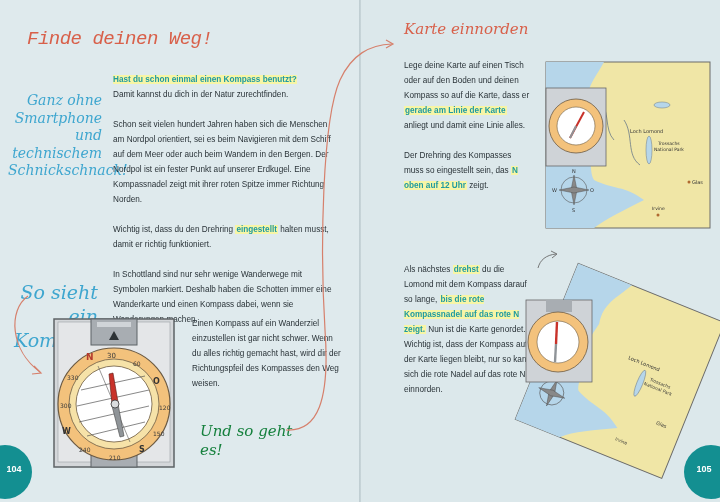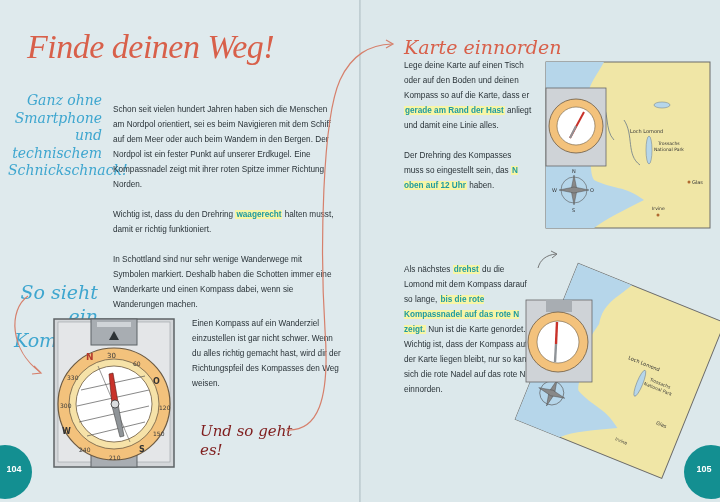--- a/index.html
+++ b/index.html
@@ -6,42 +6,42 @@
   html, body { width: 720px; height: 502px; overflow: hidden; background: #dde9ec; }
   body { position: relative; font-family: "Liberation Sans", sans-serif; color: #2a3338; }
 
   .page { position: absolute; top: 0; height: 502px; background: #dfeaed; }
   .page-left { left: 0; width: 360px; }
   .page-right { left: 360px; width: 360px; background: #dce8eb; }
   .gutter { position: absolute; left: 359px; top: 0; width: 2px; height: 502px; background: linear-gradient(to right, #c9d6da, #b8c7cc, #d4e0e3); }
 
   .title {
     position: absolute; left: 27px; top: 28px;
-    font-family: Liberation Serif, serif; font-style: italic;
-    font-size: 34px; color: #d8604a; letter-spacing: -0.5px;
+    font-family: Liberation Mono, monospace; font-style: italic;
+    font-size: 19px; color: #d8604a; letter-spacing: -0.5px;
   }
   .script {
     position: absolute; font-family: "DejaVu Serif", serif; font-style: italic;
     color: #3ea6cf; text-align: right; line-height: 1.25;
   }
   .side-note-1 { left: 8px; top: 92px; width: 94px; font-size: 14px; }
   .side-note-2 { left: 14px; top: 265px; width: 84px; font-size: 19px; margin-top: 16px; }
-  .side-note-3 { left: 200px; top: 422px; width: 110px; font-size: 15px; text-align: left; color: #7f1d1d; }
+  .side-note-3 { left: 200px; top: 422px; width: 110px; font-size: 15px; text-align: left; color: #15803d; }
 
   .body-text { position: absolute; font-size: 8.2px; line-height: 15px; color: #2a3338; }
   .body-text p { margin-bottom: 15px; }
   .hl { background: #f7f5a6; color: #1f9aa0; font-weight: bold; padding: 0 1px; }
   .hl-lead { background: #f7f5a6; color: #1f9aa0; font-weight: bold; }
 
   .t1 { left: 113px; top: 72px; width: 225px; }
   .t2 { left: 192px; top: 316px; width: 150px; }
 
   .sub-title {
-    position: absolute; left: 404px; top: 36px;
-    font-family: "DejaVu Serif", serif; font-style: italic; font-size: 19px; color: #d8604a;
+    position: absolute; left: 404px; top: 20px;
+    font-family: "DejaVu Serif", serif; font-style: italic; font-size: 15px; color: #d8604a;
   }
   .t3 { left: 404px; top: 58px; width: 128px; }
   .t4 { left: 404px; top: 262px; width: 130px; }
 
   .page-num {
     position: absolute; width: 54px; height: 54px; border-radius: 50%;
     background: #138f91; color: #fff; font-weight: bold; font-size: 9px;
     display: flex; align-items: center; justify-content: center;
   }
   .pn-left { left: -22px; top: 445px; padding-left: 18px; padding-bottom: 6px; }
@@ -55,25 +55,26 @@
 <div class="page page-left"></div>
 <div class="page page-right"></div>
 <div class="gutter"></div>
 
 <div class="title">Finde deinen Weg!</div>
 
 <div class="script side-note-1">Ganz ohne Smartphone und technischem Schnickschnack!</div>
 
 <div class="body-text t1">
   <p>
-    <br>
+    <span class="hl-lead">Hast du schon einmal einen Kompass benutzt?</span><br>
+    <span>Damit kannst du dich in der Natur zurechtfinden.</span>
   </p>
   <p>Schon seit vielen hundert Jahren haben sich die Menschen am Nordpol orientiert, sei es beim Navigieren mit dem Schiff auf dem Meer oder auch beim Wandern in den Bergen. Der Nordpol ist ein fester Punkt auf unserer Erdkugel. Eine Kompassnadel zeigt mit ihrer roten Spitze immer Richtung Norden.</p>
   <p>
-    <span>Wichtig ist, dass du den Drehring </span><span class="hl">waagerecht</span><span> halten musst, damit er richtig funktioniert.</span>
+    <span>Wichtig ist, dass du den Drehring </span><span class="hl">eingestellt</span><span> halten musst, damit er richtig funktioniert.</span>
   </p>
   <p>In Schottland sind nur sehr wenige Wanderwege mit Symbolen markiert. Deshalb haben die Schotten immer eine Wanderkarte und einen Kompass dabei, wenn sie Wanderungen machen.</p>
 </div>
 
 <div class="script side-note-2">So sieht ein Kompass aus</div>
 
 <svg style="left:0;top:0;width:1px;height:1px;">
   <path d="M28 296 C 8 310, 10 350, 40 372" stroke="#d6806c" stroke-width="1.2" fill="none"></path>
   <path d="M34 366 L41 373 L32 374" stroke="#d6806c" stroke-width="1.2" fill="none"></path>
 </svg>
@@ -120,24 +121,24 @@
   <path d="M286 430 C 318 432, 330 400, 325 330 C 320 250, 322 120, 340 80 C 352 54, 370 45, 392 44" stroke="#d6806c" stroke-width="1.2" fill="none"></path>
   <path d="M386 40 L393 44 L386 48" stroke="#d6806c" stroke-width="1.2" fill="none"></path>
 </svg>
 
 <div class="page-num pn-left">104</div>
 
 <div class="sub-title">Karte einnorden</div>
 
 <div class="body-text t3">
   <p>
-    <span>Lege deine Karte auf einen Tisch oder auf den Boden und deinen Kompass so auf die Karte, dass er </span><span class="hl">gerade am Rand der Hast</span><span> anliegt und damit eine Linie alles.</span>
-  </p>
-  <p>
-    <span>Der Drehring des Kompasses muss so eingestellt sein, das </span><span class="hl">N oben auf 12 Uhr</span><span> haben.</span>
+    <span>Lege deine Karte auf einen Tisch oder auf den Boden und deinen Kompass so auf die Karte, dass er </span><span class="hl">gerade am Linie der Karte</span><span> anliegt und damit eine Linie alles.</span>
+  </p>
+  <p>
+    <span>Der Drehring des Kompasses muss so eingestellt sein, das </span><span class="hl">N oben auf 12 Uhr</span><span> zeigt.</span>
   </p>
 </div>
 
 <svg style="left:544px;top:60px;width:168px;height:170px;" viewBox="0 0 168 170">
   <rect x="2" y="2" width="164" height="166" fill="#f0e6a6" stroke="#6a6a6a" stroke-width="1"></rect>
   <path d="M2 2 L60 2 C50 20,40 30,44 50 L40 70 C50 90,44 110,50 120 C70 130,80 125,100 140 C80 150,60 160,50 168 L2 168 Z" fill="#b6d6ea"></path>
   <path d="M56 40 C66 50, 60 70, 70 80 M80 60 C90 75, 82 95, 96 105" stroke="#6a7a88" stroke-width="0.8" fill="none"></path>
   <ellipse cx="118" cy="45" rx="8" ry="3" fill="#b6d6ea" stroke="#6a7a88" stroke-width="0.5"></ellipse>
   <ellipse cx="105" cy="90" rx="3" ry="14" fill="#b6d6ea" stroke="#6a7a88" stroke-width="0.5"></ellipse>
   <text x="86" y="73" font-size="5" fill="#333" font-family="DejaVu Sans, sans-serif">Loch Lomond</text>

